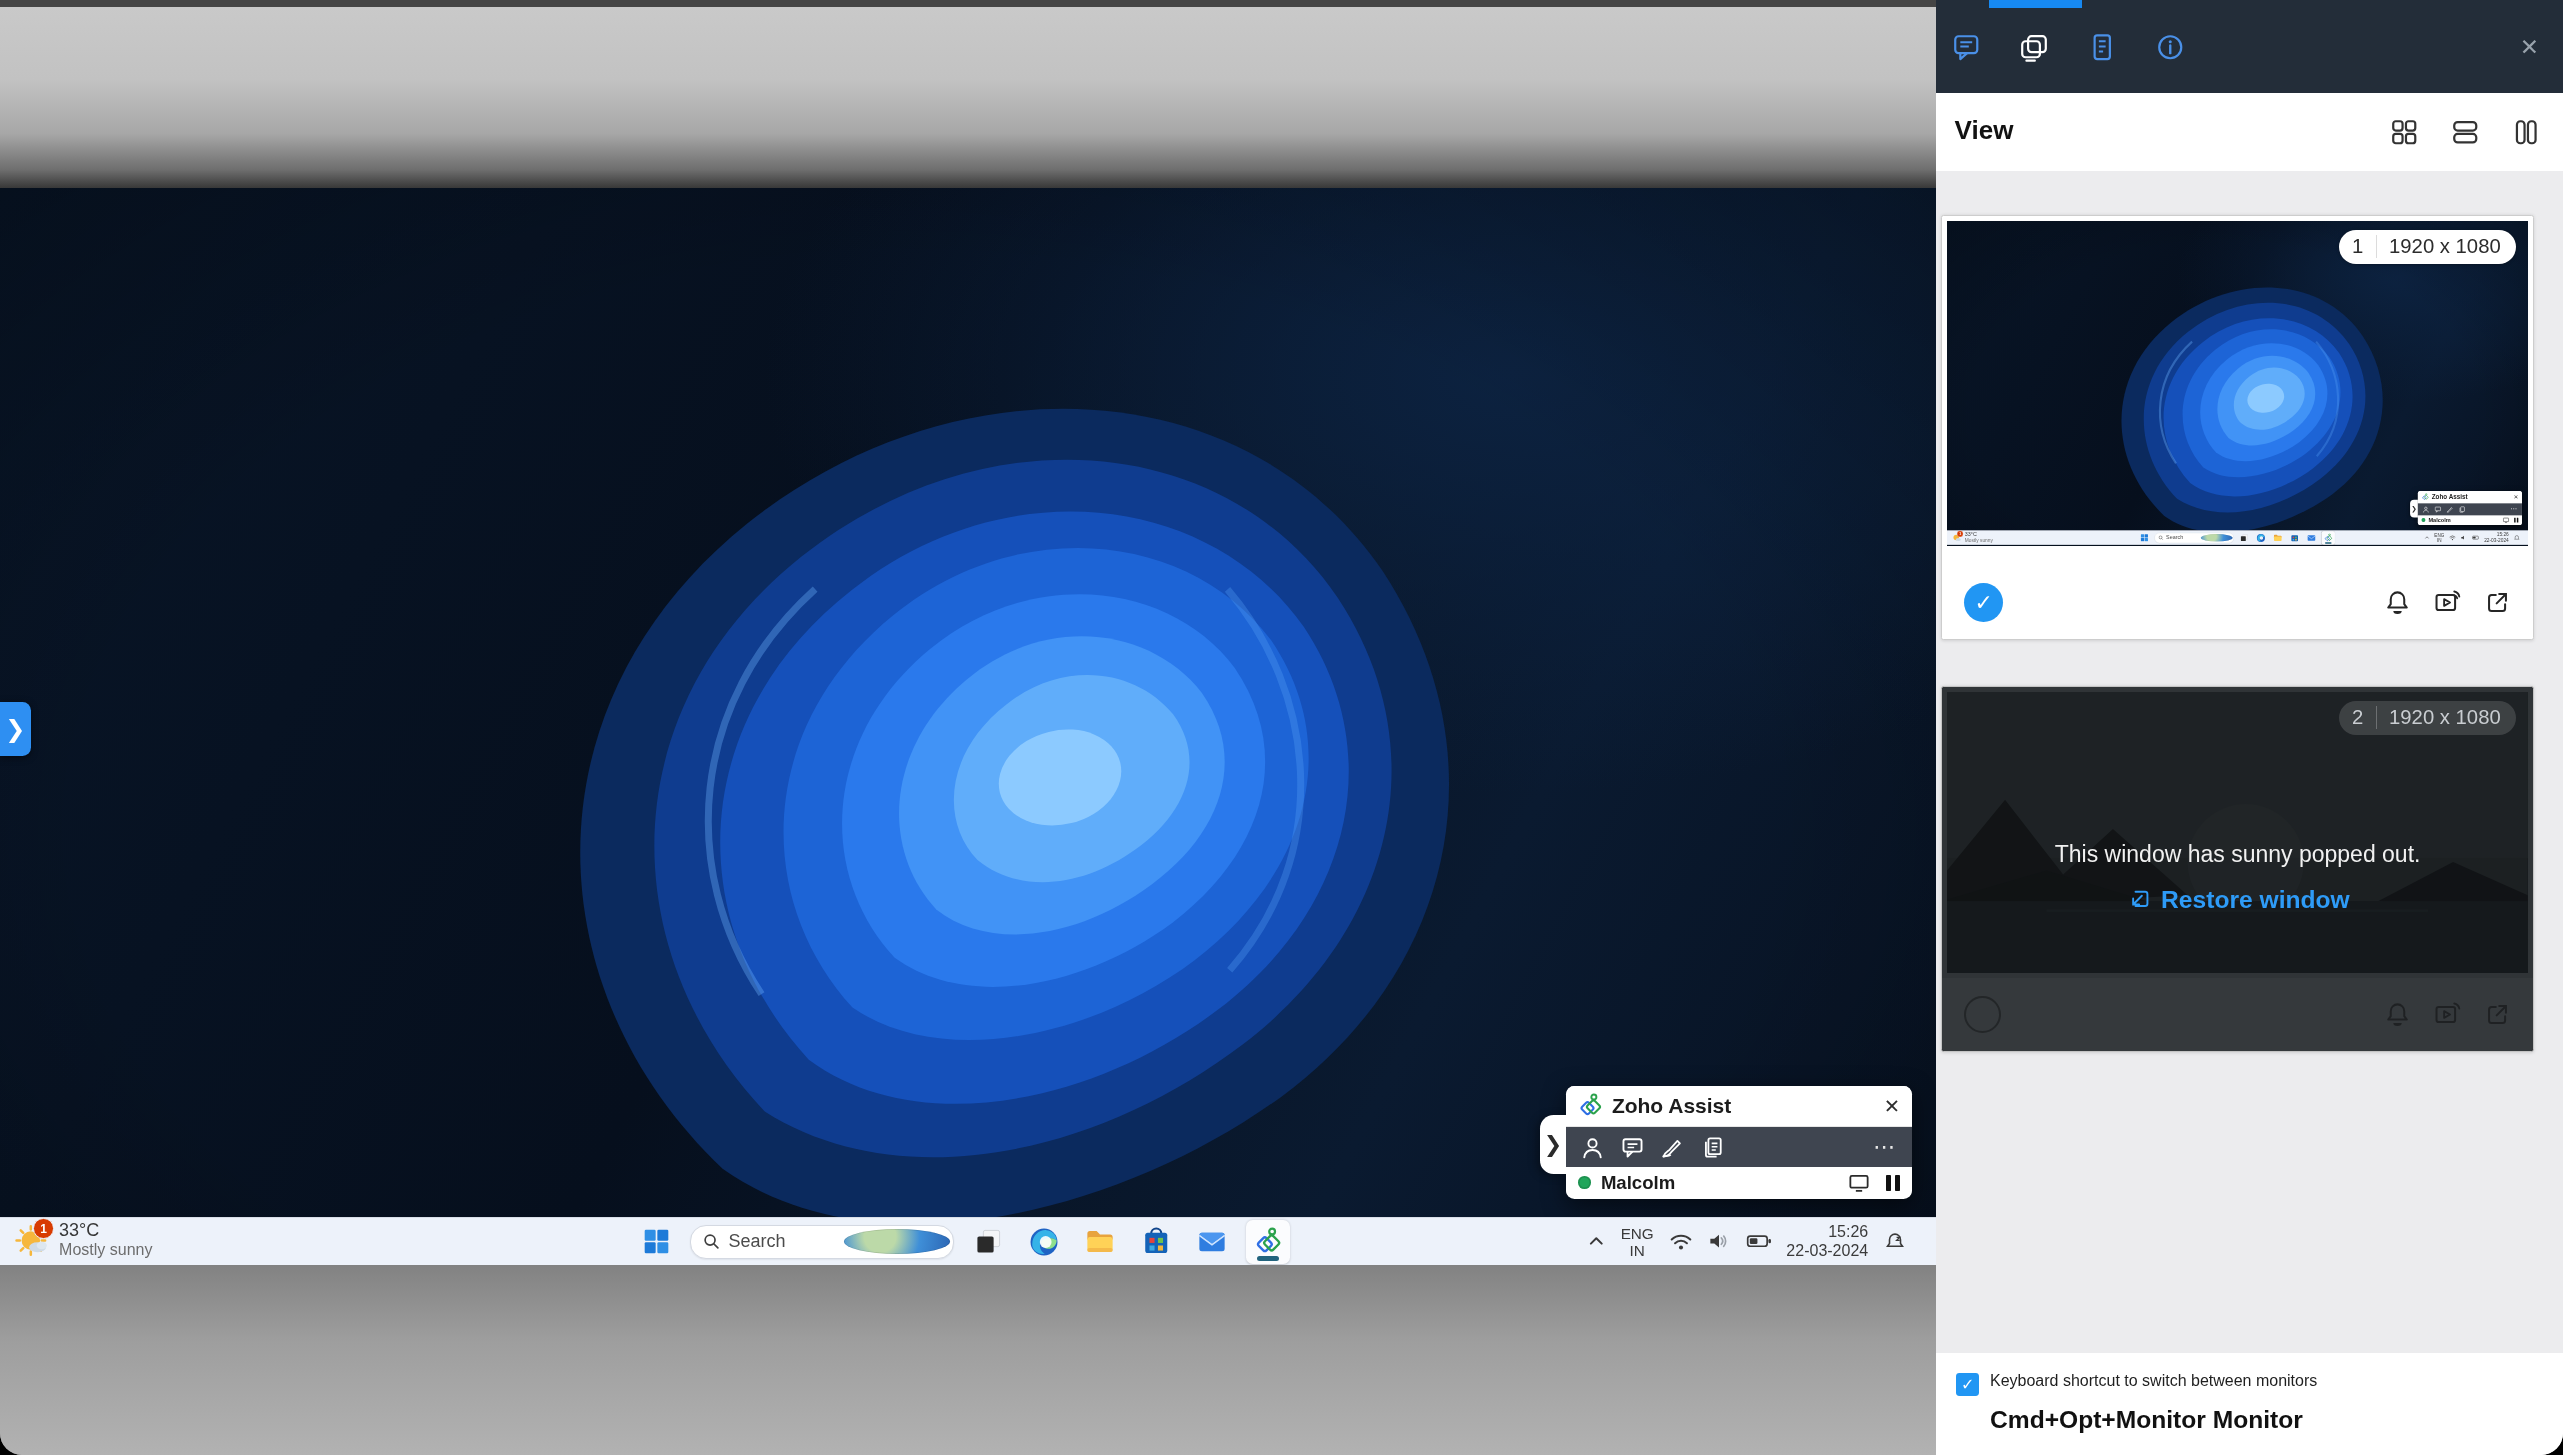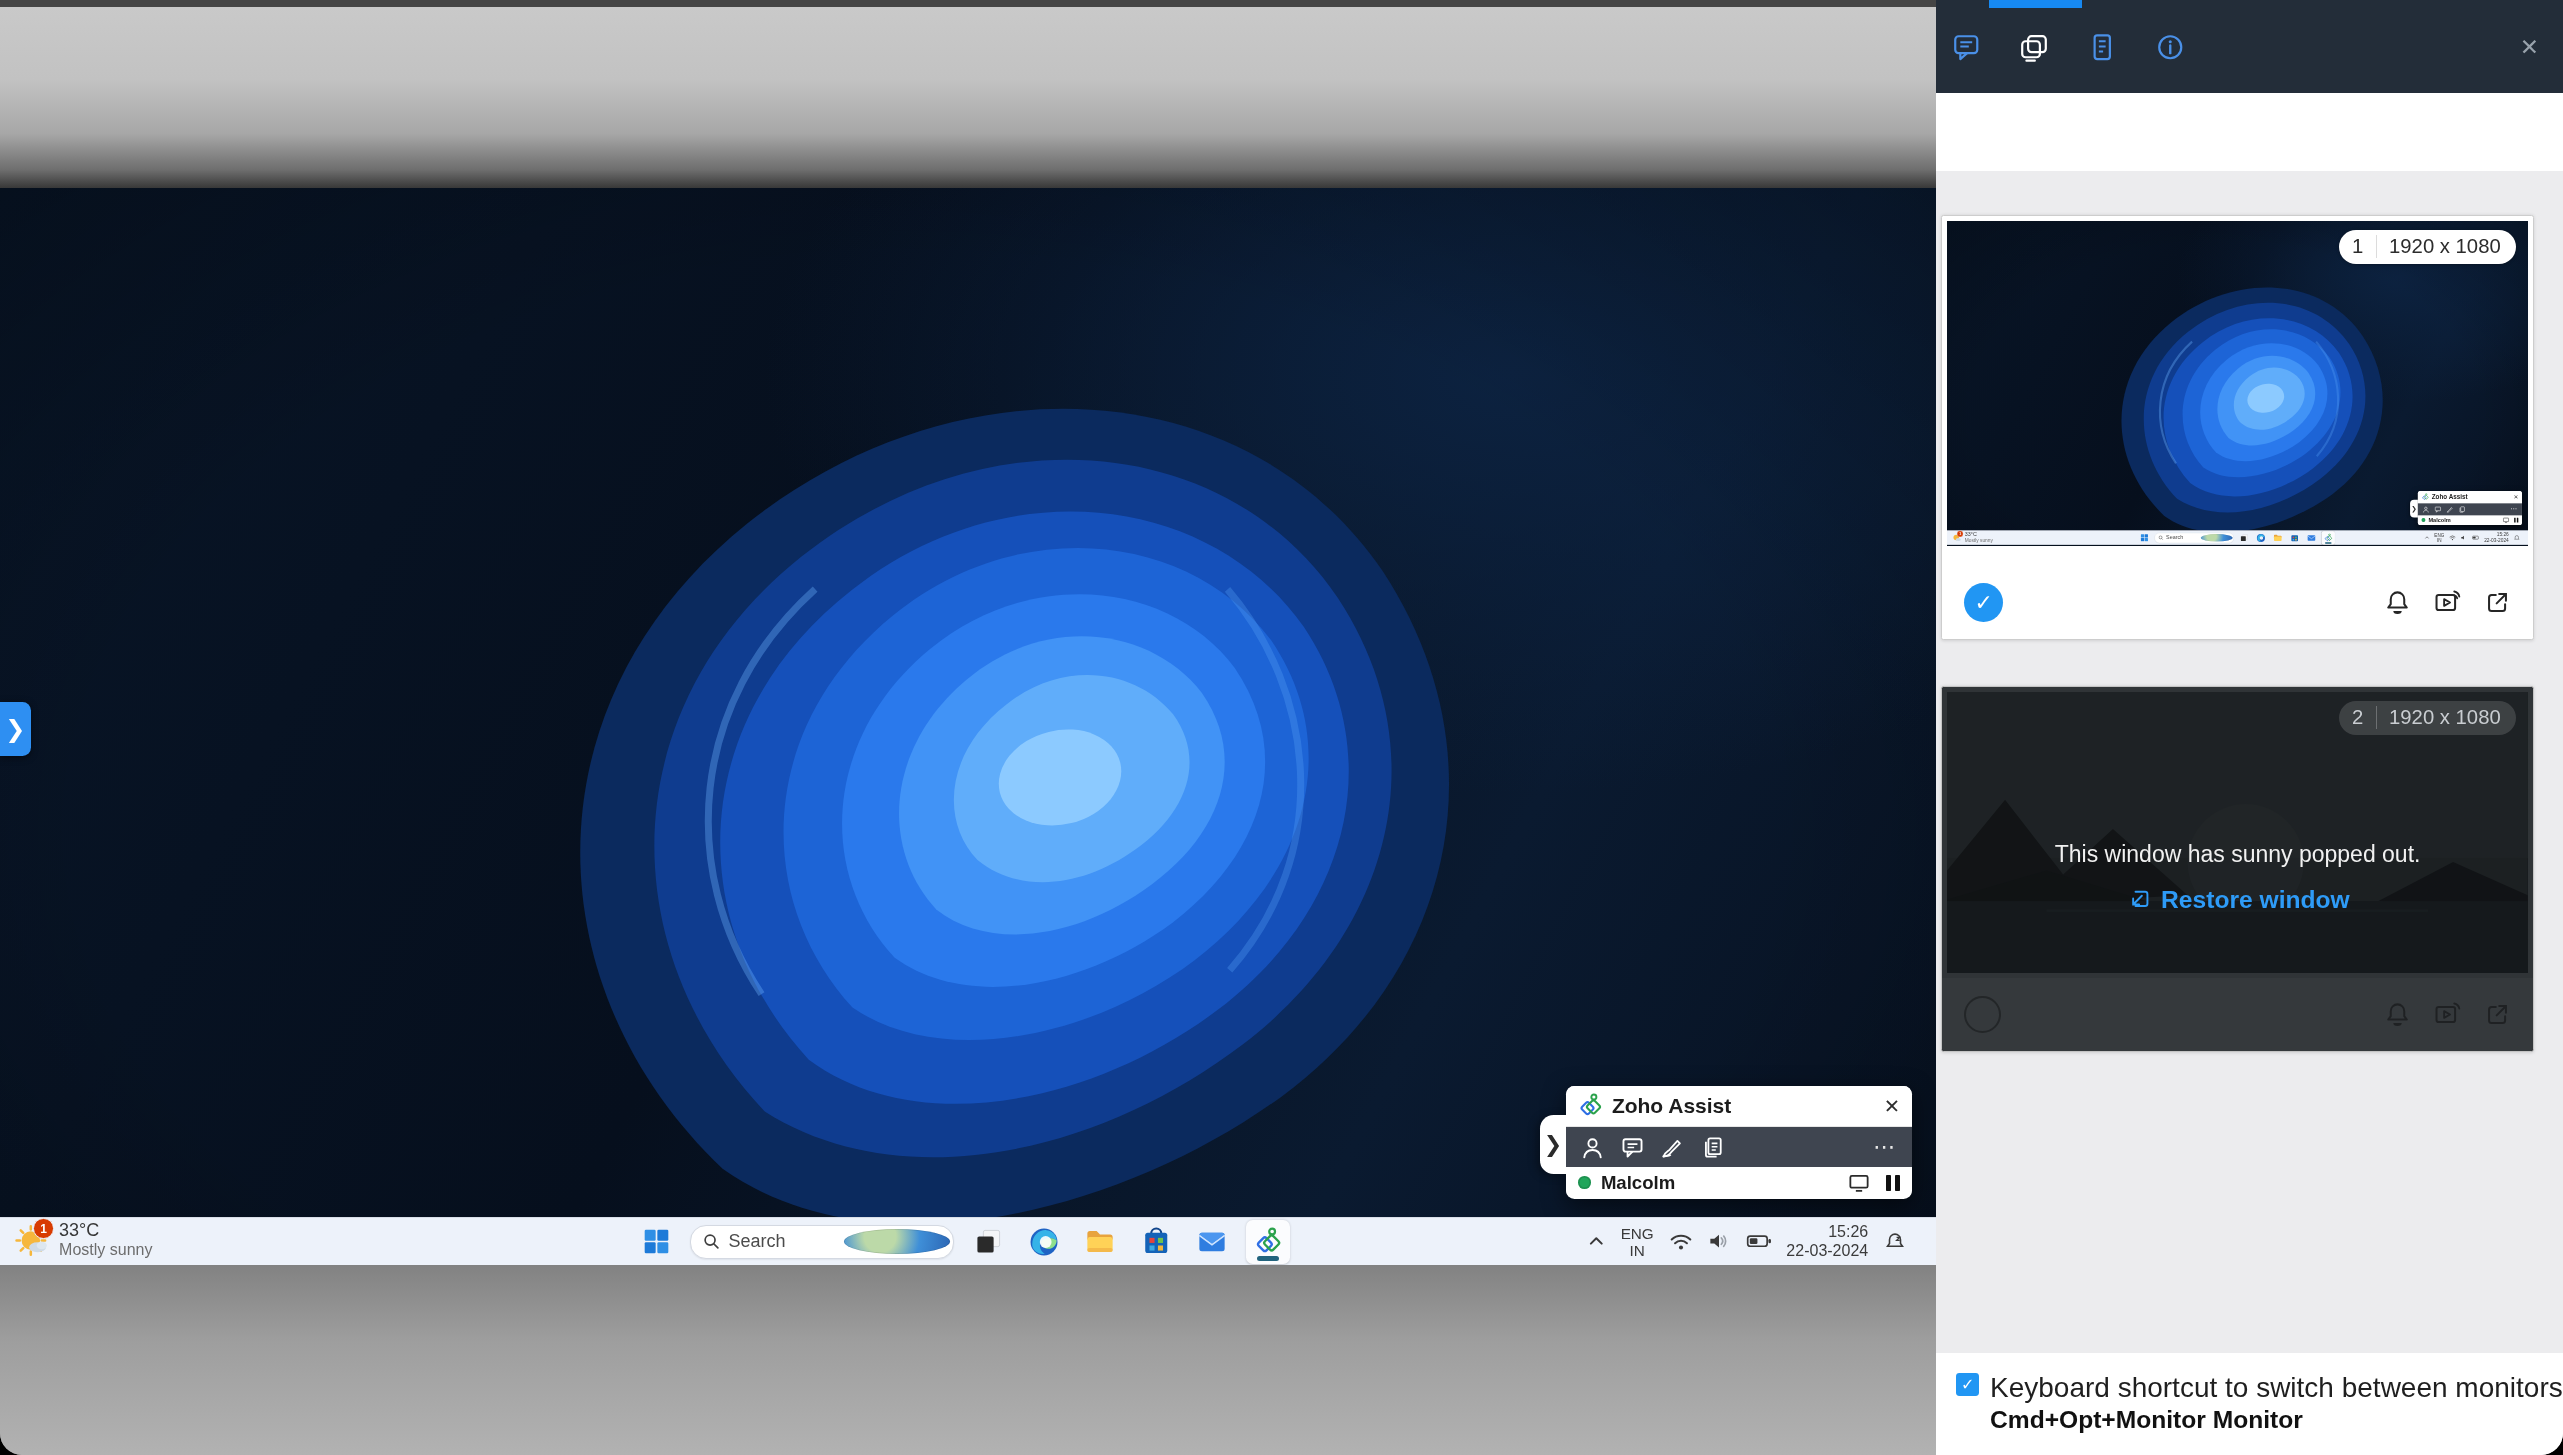--- a/index.html
+++ b/index.html
@@ -110,21 +110,21 @@
   .badge-dark .mon-res{color:#c9cdd1;}
 
   .popout-overlay{position:absolute;inset:0;background:rgba(16,18,20,.55);display:flex;flex-direction:column;
     align-items:center;justify-content:flex-end;padding-bottom:59px;z-index:4;}
   .po-msg{font-size:23px;color:#f1f1f1;}
   .po-restore{margin-top:18.6px;display:flex;align-items:center;gap:10.2px;font-size:24.6px;font-weight:bold;color:#2e9bf7;}
 
   .shortcut{position:absolute;left:0;top:1353px;right:0;height:103px;background:#fff;}
   .sc-check{position:absolute;left:20.3px;top:20.3px;width:23px;height:23px;border-radius:3.4px;background:#2196f3;
     color:#fff;font-size:16px;display:flex;align-items:center;justify-content:center;}
-  .sc-label{position:absolute;left:54px;top:18.6px;font-size:28px;color:#1f1f1f;}
+  .sc-label{position:absolute;left:54px;top:18.6px;font-size:16px;color:#1f1f1f;}
   .sc-keys{position:absolute;left:54px;top:53px;font-size:24.6px;font-weight:bold;color:#111;}
 
   
   .mini-screen{position:absolute;left:0;top:0;width:1936px;height:1077px;transform:scale(0.3007);transform-origin:0 0;}
 
   
   .landscape{position:absolute;inset:0;}
 
   svg{display:block;}
 </style>
@@ -374,20 +374,39 @@
       <span class="tab" style="left:217px">
         <svg width="30.5" height="30.5" viewBox="0 0 36 36">
           <circle cx="18" cy="18" r="13" fill="none" stroke="#4a90e8" stroke-width="2.6"></circle>
           <path d="M18 16 V25" stroke="#4a90e8" stroke-width="2.8" stroke-linecap="round"></path>
           <circle cx="18" cy="11.5" r="1.8" fill="#4a90e8"></circle>
         </svg>
       </span>
       <span class="tab-close">✕</span>
     </div>
 
+    <div class="view-header">
+      <span class="view-title">View</span>
+      <span class="layout-icons">
+        <svg width="30.5" height="30.5" viewBox="0 0 36 36">
+          <rect x="5" y="5" width="11" height="11" rx="3" fill="none" stroke="#333" stroke-width="2.6"></rect>
+          <rect x="20" y="5" width="11" height="11" rx="3" fill="none" stroke="#333" stroke-width="2.6"></rect>
+          <rect x="5" y="20" width="11" height="11" rx="3" fill="none" stroke="#333" stroke-width="2.6"></rect>
+          <rect x="20" y="20" width="11" height="11" rx="3" fill="none" stroke="#333" stroke-width="2.6"></rect>
+        </svg>
+        <svg width="30.5" height="30.5" viewBox="0 0 36 36">
+          <rect x="5" y="6" width="26" height="10" rx="4" fill="none" stroke="#333" stroke-width="2.6"></rect>
+          <rect x="5" y="20" width="26" height="10" rx="4" fill="none" stroke="#333" stroke-width="2.6"></rect>
+        </svg>
+        <svg width="30.5" height="30.5" viewBox="0 0 36 36">
+          <rect x="7" y="5" width="9" height="26" rx="4" fill="none" stroke="#333" stroke-width="2.6"></rect>
+          <rect x="20" y="5" width="9" height="26" rx="4" fill="none" stroke="#333" stroke-width="2.6"></rect>
+        </svg>
+      </span>
+    </div>
 
     <div class="panel">
 
       <div class="mon-card card1">
         <div class="thumb">
 
           <div class="mini-screen">
             <div class="wallpaper" style="bottom:47px">
               <svg class="bloom" viewBox="0 0 1300 1260">
                   <use href="#bloomArt" transform="scale(1.18)"></use>

